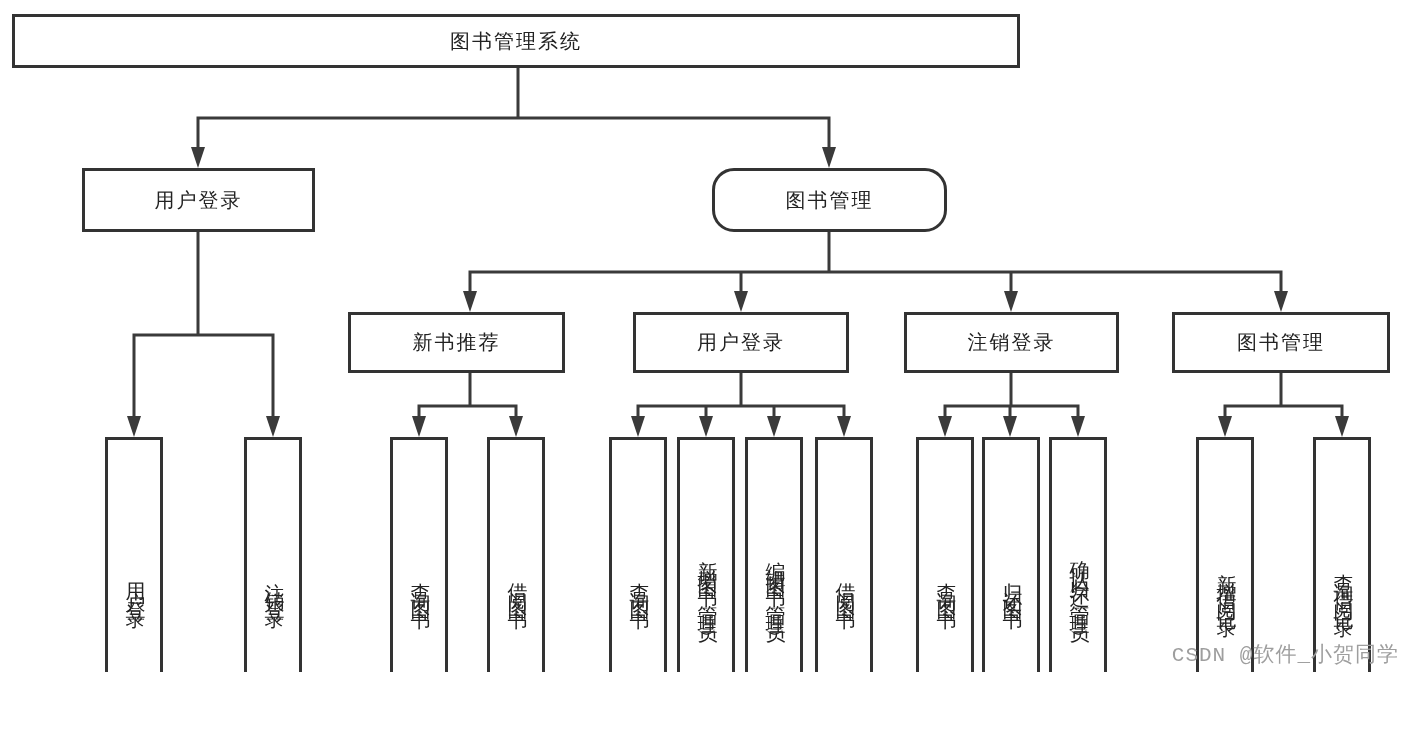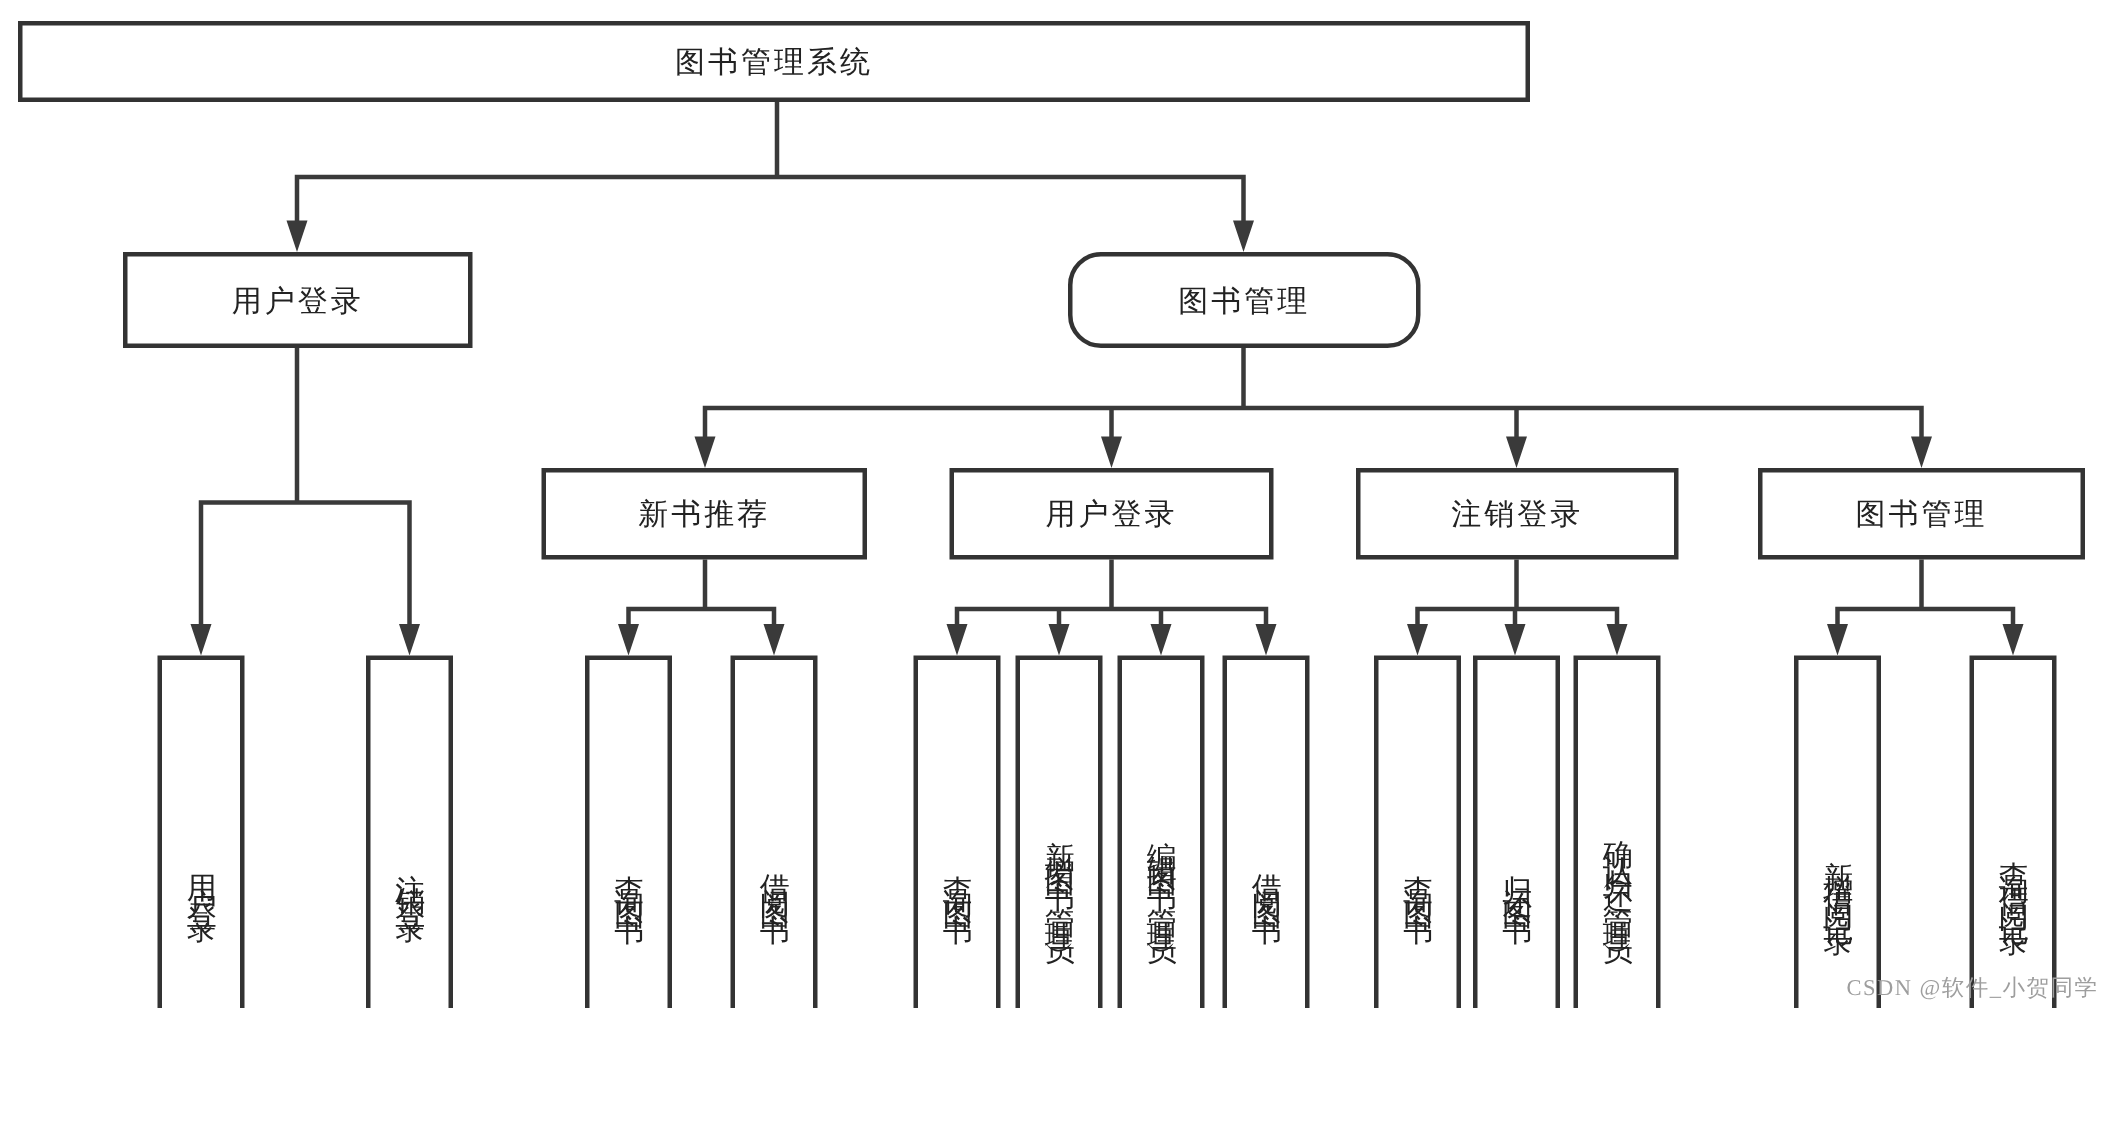--- a/index.html
+++ b/index.html
@@ -5,21 +5,21 @@
   html, body {
     margin: 0;
     padding: 0;
     background: #ffffff;
   }
   .canvas {
     position: relative;
     width: 1405px;
     height: 672px;
     background: #ffffff;
-    font-family: Liberation Serif, serif;
+    font-family: Liberation Mono, monospace;
     overflow: hidden;
   }
   .connector-layer {
     position: absolute;
     left: 0;
     top: 0;
     width: 1405px;
     height: 747px;
     pointer-events: none;
   }
@@ -45,21 +45,21 @@
     writing-mode: vertical-rl;
     text-orientation: mixed;
     letter-spacing: 9px;
     line-height: 1;
     max-height: 286px;
   }
   .watermark {
     position: absolute;
     right: 6px;
     bottom: 4px;
-    font-size: 15px;
+    font-size: 21px;
     letter-spacing: 1px;
     white-space: nowrap;
   }
 </style>
 </head>
 <body>
 
 <div class="canvas">
 
   <svg class="connector-layer" width="1405" height="747" viewBox="0 0 1405 747" xmlns="http://www.w3.org/2000/svg">
@@ -88,21 +88,21 @@
     <span>图书管理系统</span>
   </div>
 
   <div class="node node-h" style="left:82px; top:168px; width:233px; height:64px;">
     <span>用户登录</span>
   </div>
   <div class="node node-h" style="left:712px; top:168px; width:235px; height:64px;border-radius:22px;">
     <span>图书管理</span>
   </div>
 
-  <div class="node node-h" style="left:361px; top:312px; width:217px; height:61px;">
+  <div class="node node-h" style="left:348px; top:312px; width:217px; height:61px;">
     <span>新书推荐</span>
   </div>
   <div class="node node-h" style="left:633px; top:312px; width:216px; height:61px;">
     <span>用户登录</span>
   </div>
   <div class="node node-h" style="left:904px; top:312px; width:215px; height:61px;">
     <span>注销登录</span>
   </div>
   <div class="node node-h" style="left:1172px; top:312px; width:218px; height:61px;">
     <span>图书管理</span>

